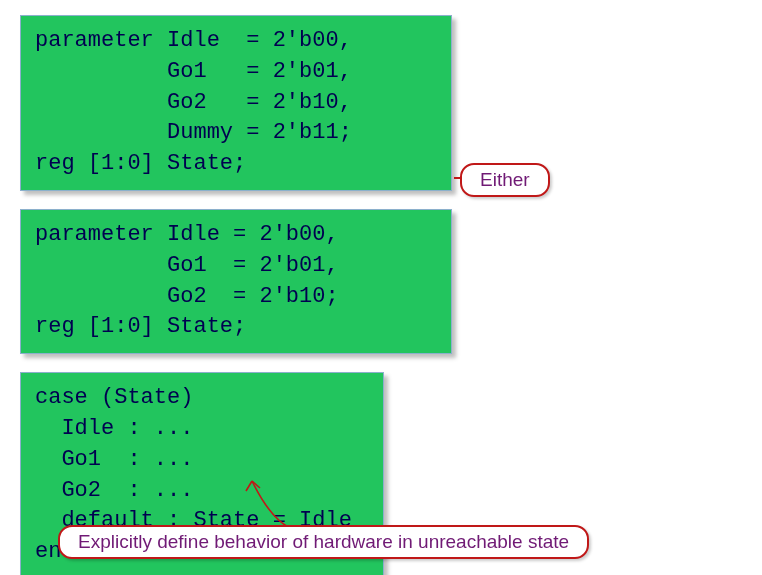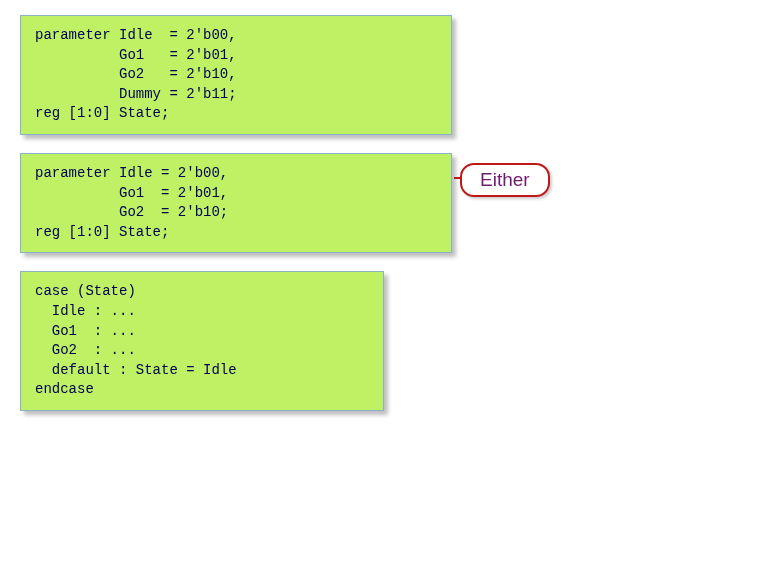--- a/index.html
+++ b/index.html
@@ -4,26 +4,26 @@
 <style>
   body {
     margin: 0;
     padding: 15px 15px 15px 20px;
     font-family: Arial, Helvetica, sans-serif;
     background: #ffffff;
     width: 762px;
     box-sizing: border-box;
   }
   .code-block {
-    background: #bef264;
+    background: #22c55e;
     border: 1px solid #8bb0cc;
     box-shadow: 4px 4px 4px rgba(0,0,0,0.25);
     padding: 10px 14px;
     font-family: "Courier New", Courier, monospace;
-    font-size: 14px;
+    font-size: 22px;
     line-height: 1.4;
     white-space: pre;
     color: #000050;
     margin-bottom: 18px;
     box-sizing: border-box;
   }
   .block1 { width: 432px; }
   .block2 { width: 432px; }
   .block3 { width: 364px; }
   .callout {

